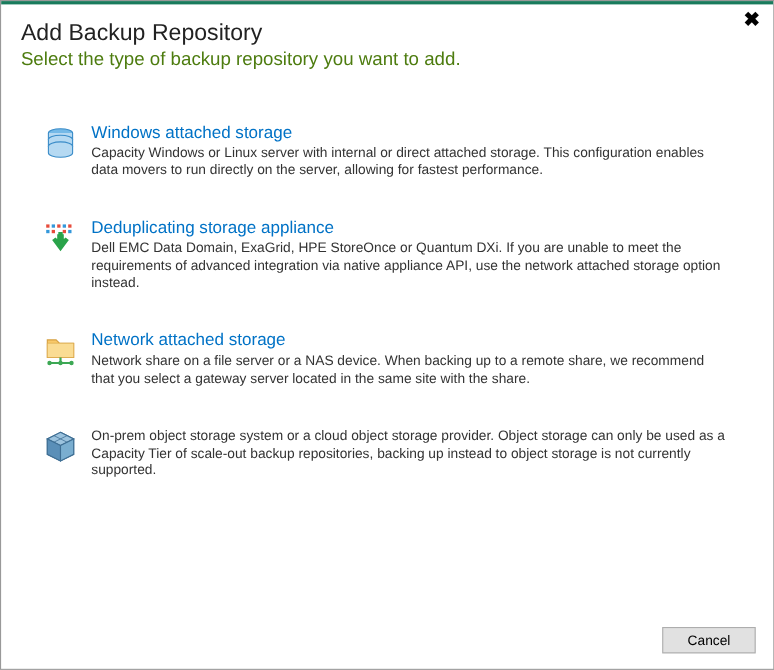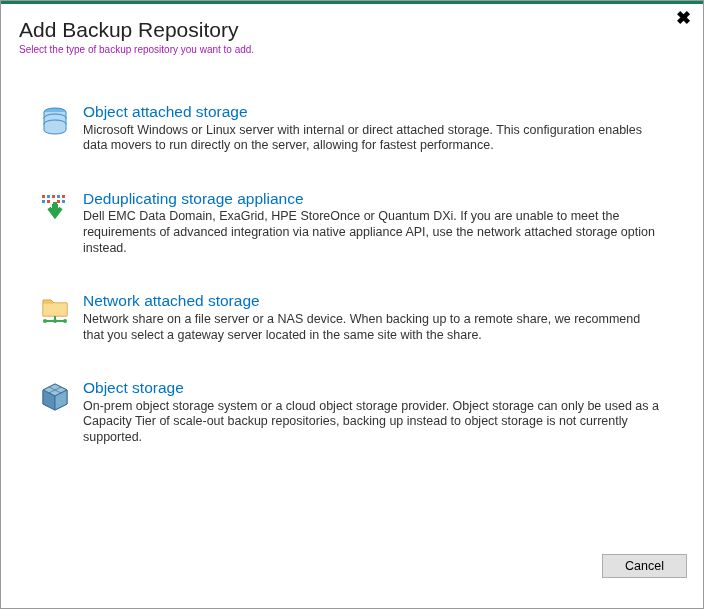--- a/index.html
+++ b/index.html
@@ -33,22 +33,22 @@
     }
     .header {
       padding: 14px 6px 8px 18px;
     }
     .title {
       font-size: 21px;
       font-weight: 400;
       color: #222;
     }
     .subtitle {
-      font-size: 10px;
-      color: #a21caf;
+      font-size: 17px;
+      color: #4d7c0f;
       margin-top: 2px;
     }
     .content {
       padding: 40px 30px 10px 38px;
     }
     .option {
       display: flex;
       align-items: flex-start;
       margin-bottom: 36px;
       cursor: pointer;
@@ -71,21 +71,21 @@
       line-height: 1.2;
     }
     .option-desc {
       color: #333;
       font-size: 12.5px;
       line-height: 1.25;
       margin-top: 1px;
     }
     .footer {
       position: absolute;
-      bottom: 30px;
+      bottom: 14px;
       right: 16px;
     }
     .cancel-btn {
       background: #e1e1e1;
       border: 1px solid #adadad;
       padding: 4px 22px;
       font-size: 12.5px;
       font-family: inherit;
       cursor: pointer;
     }
@@ -109,22 +109,22 @@
       <svg viewBox="0 0 32 32">
         <ellipse cx="16" cy="7" rx="11" ry="4" fill="#74b9e7" stroke="#3a8cc8" stroke-width="1"></ellipse>
         <path d="M5 7 v6 a11 4 0 0 0 22 0 v-6" fill="#b5d9f2" stroke="#3a8cc8" stroke-width="1"></path>
         <ellipse cx="16" cy="13" rx="11" ry="4" fill="none" stroke="#3a8cc8" stroke-width="1"></ellipse>
         <path d="M5 13 v6 a11 4 0 0 0 22 0 v-6" fill="#b5d9f2" stroke="#3a8cc8" stroke-width="1"></path>
         <ellipse cx="16" cy="19" rx="11" ry="4" fill="none" stroke="#3a8cc8" stroke-width="1"></ellipse>
         <path d="M5 19 v6 a11 4 0 0 0 22 0 v-6" fill="#b5d9f2" stroke="#3a8cc8" stroke-width="1"></path>
       </svg>
     </div>
     <div class="option-text">
-      <div class="option-title">Object attached storage</div>
-      <div class="option-desc">Microsoft Windows or Linux server with internal or direct attached storage. This configuration enables data movers to run directly on the server, allowing for fastest performance.</div>
+      <div class="option-title">Windows attached storage</div>
+      <div class="option-desc">Capacity Windows or Linux server with internal or direct attached storage. This configuration enables data movers to run directly on the server, allowing for fastest performance.</div>
     </div>
   </div>
 
   <div class="option">
     <div class="option-icon">
       <svg viewBox="0 0 32 32">
         <rect x="3" y="3" width="3" height="3" fill="#e74c3c"></rect>
         <rect x="8" y="3" width="3" height="3" fill="#3498db"></rect>
         <rect x="13" y="3" width="3" height="3" fill="#e74c3c"></rect>
         <rect x="18" y="3" width="3" height="3" fill="#3498db"></rect>
@@ -166,21 +166,20 @@
       <svg viewBox="0 0 32 32">
         <path d="M16 3 L28 9 L28 23 L16 29 L4 23 L4 9 Z" fill="#6ea2c9" stroke="#3f6f94" stroke-width="1"></path>
         <path d="M16 3 L28 9 L16 15 L4 9 Z" fill="#9cc3de" stroke="#3f6f94" stroke-width="1"></path>
         <path d="M16 15 L16 29 L4 23 L4 9 Z" fill="#5a8fb8" stroke="#3f6f94" stroke-width="1"></path>
         <path d="M16 15 L28 9 L28 23 L16 29 Z" fill="#7aaed0" stroke="#3f6f94" stroke-width="1"></path>
         <line x1="10" y1="6" x2="22" y2="12" stroke="#3f6f94" stroke-width="0.7"></line>
         <line x1="22" y1="6" x2="10" y2="12" stroke="#3f6f94" stroke-width="0.7"></line>
       </svg>
     </div>
     <div class="option-text">
-      <div class="option-title">Object storage</div>
       <div class="option-desc">On-prem object storage system or a cloud object storage provider. Object storage can only be used as a Capacity Tier of scale-out backup repositories, backing up instead to object storage is not currently supported.</div>
     </div>
   </div>
 
 </div>
 
 <div class="footer">
   <button class="cancel-btn">Cancel</button>
 </div>
 

